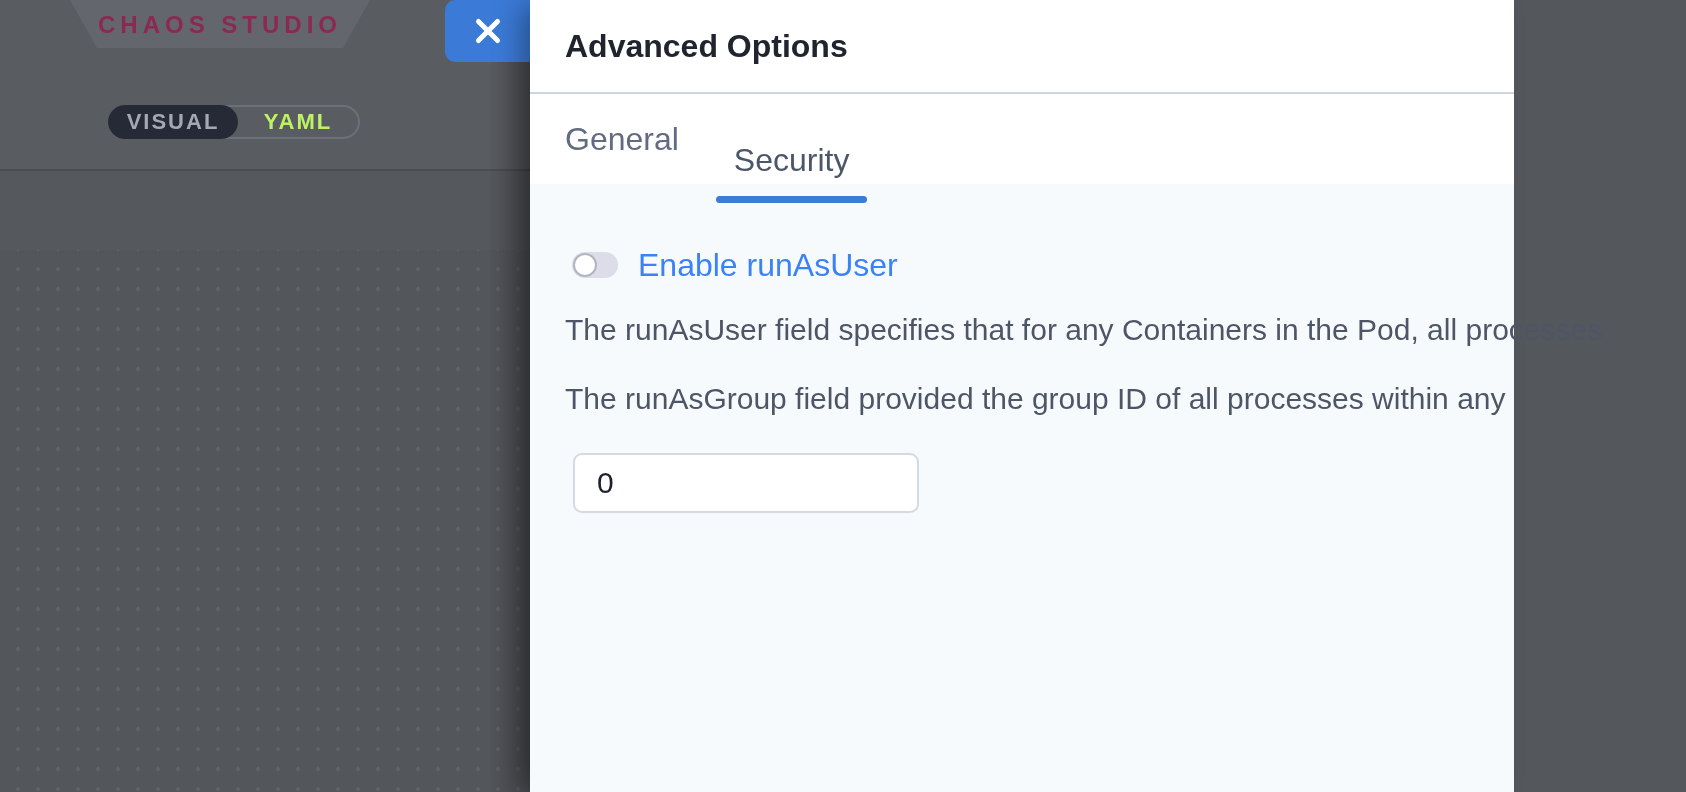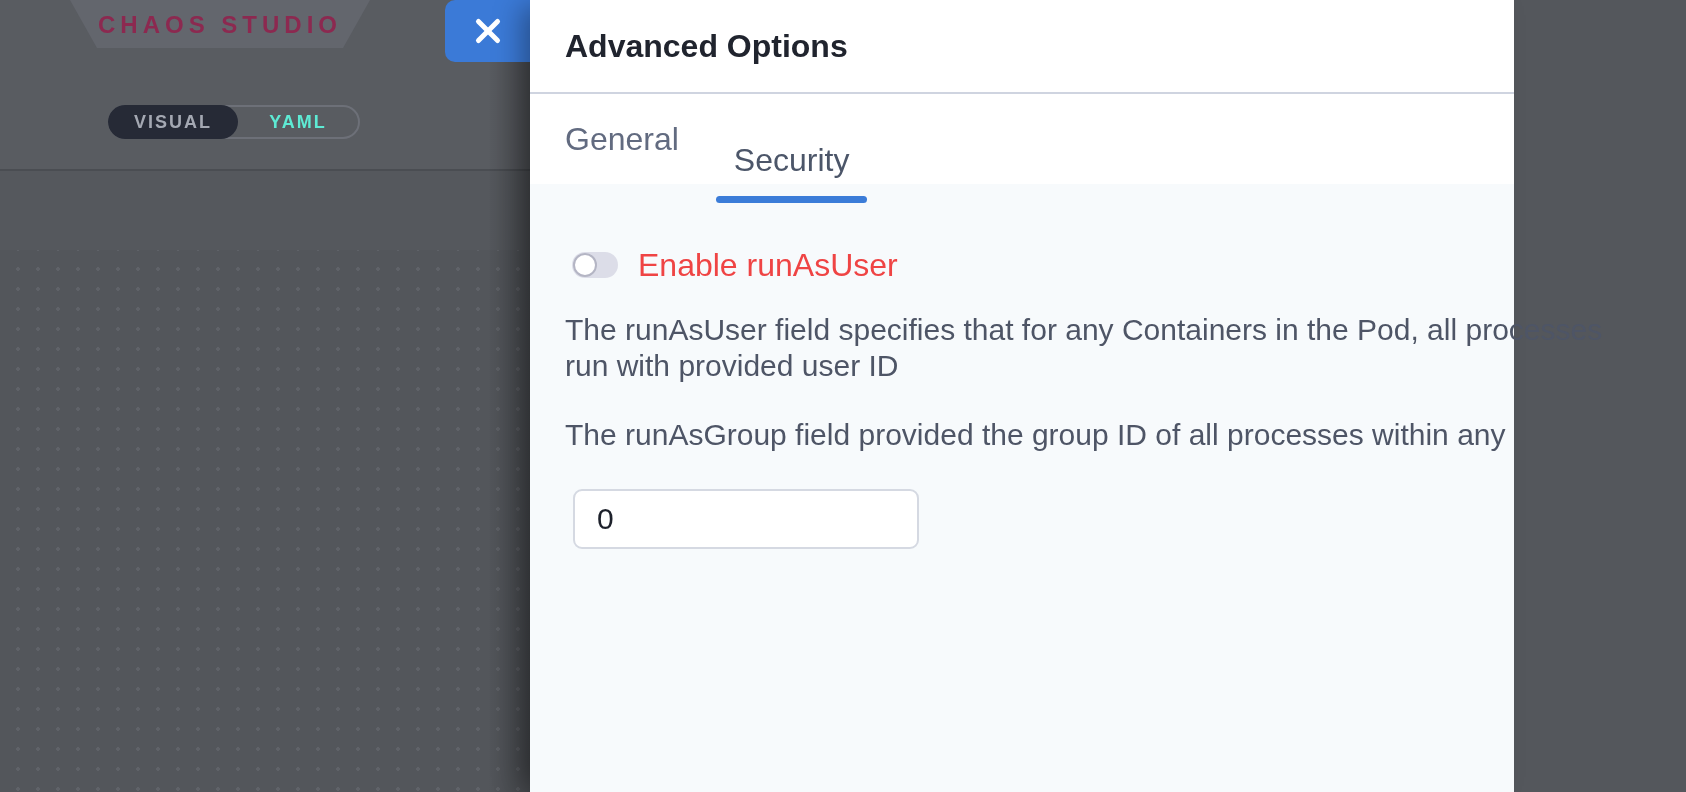--- a/index.html
+++ b/index.html
@@ -26,28 +26,28 @@
     color: #8c2950; font-size: 24px; font-weight: 700; letter-spacing: 5px;
     padding-top: 2px;
   }
   .toolbar { position: relative; height: 114px; background: #595c61; border-bottom: 2px solid #4a4d52; }
   .mode-toggle {
     position: absolute; left: 108px; top: 48px; width: 252px; height: 34px;
     border: 2px solid #6d7078; border-radius: 17px; display: flex;
   }
   .mode-btn {
     border: none; background: transparent; cursor: pointer;
-    font-family: inherit; font-size: 18px; font-weight: 700; letter-spacing: 2px;
+    font-family: inherit; font-size: 22px; font-weight: 700; letter-spacing: 2px;
     height: 34px; margin-top: -2px;
   }
   .mode-btn.visual {
     width: 130px; margin-left: -2px; background: #262a36; color: #a4a8b2;
     border-radius: 17px;
   }
-  .mode-btn.yaml { flex: 1; color: #5eead4; }
+  .mode-btn.yaml { flex: 1; color: #bef264; }
   .mid-strip { height: 79px; background: #55585d; }
   .dot-grid {
     height: 542px; background-color: #53565b;
     background-image: radial-gradient(circle, #5f6268 1.7px, rgba(0,0,0,0) 1.9px);
     background-size: 20px 20px; background-position: 8px 9px;
   }
   .edge-shade {
     position: absolute; top: 0; right: 0; width: 42px; height: 792px;
     background: linear-gradient(to right, rgba(0,0,0,0), rgba(0,0,0,0.22));
     pointer-events: none;
@@ -105,21 +105,21 @@
   .toggle.off { background: #dcdde8; }
   .toggle.off .knob {
     position: absolute; left: 1px; top: 1px; width: 24px; height: 24px;
     border-radius: 50%; background: #ffffff; border: 2px solid #b4b5c4;
   }
   .toggle.on { background: #3470d4; }
   .toggle.on .knob {
     position: absolute; right: 2px; top: 2px; width: 22px; height: 22px;
     border-radius: 50%; background: #ffffff;
   }
-  .toggle-label { margin-left: 20px; font-size: 32px; color: #ef4444; }
+  .toggle-label { margin-left: 20px; font-size: 32px; color: #3b82f6; }
 
   .desc { margin-top: 33px; font-size: 30px; line-height: 36px; color: #4e5566; }
   .desc span { display: block; white-space: nowrap; }
 
   .value-input {
     display: block; margin: 36px 0 0 8px; width: 346px; height: 60px;
     background: #ffffff; border: 2px solid #d5d9e2; border-radius: 9px;
     font-family: inherit; font-size: 30px; color: #1d212b; padding: 0 22px;
     outline: none;
   }
@@ -169,21 +169,20 @@
     <div class="content">
 
       <div class="toggle-row first">
         <div class="toggle off">
           <div class="knob"></div>
         </div>
         <span class="toggle-label">Enable runAsUser</span>
       </div>
       <p class="desc">
         <span>The runAsUser field specifies that for any Containers in the Pod, all processes</span>
-        <span>run with provided user ID</span>
       </p>
 
       <p class="desc">
         <span>The runAsGroup field provided the group ID of all processes within any</span>
       </p>
 
       <input class="value-input" type="text" value="0" style="">
 
     </div>
   </aside>

